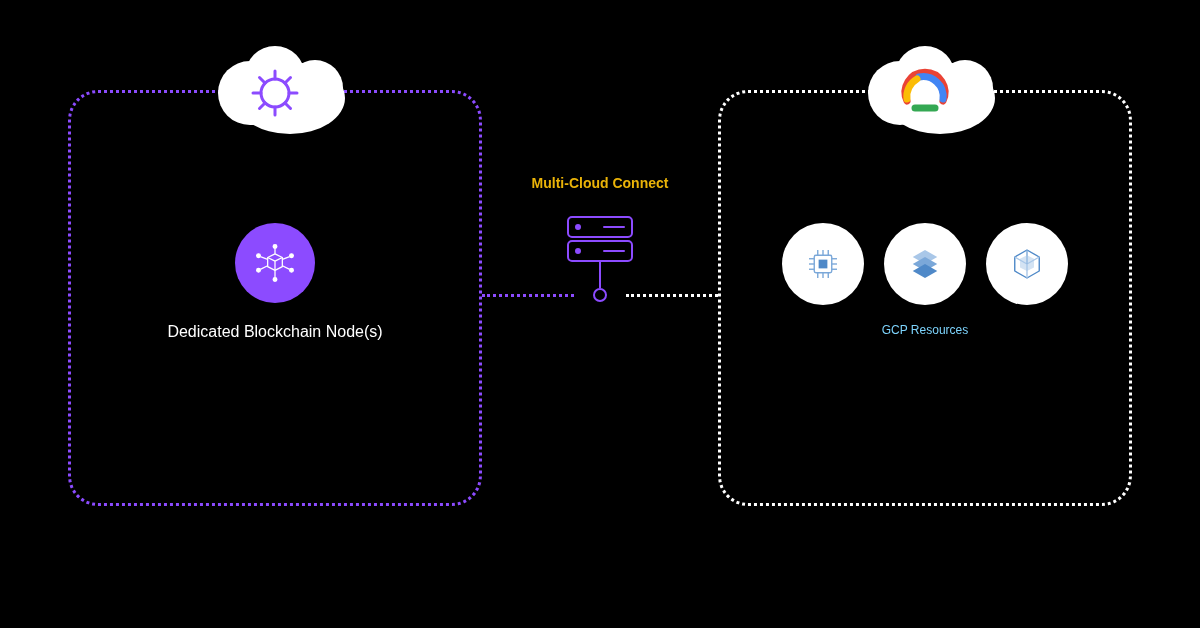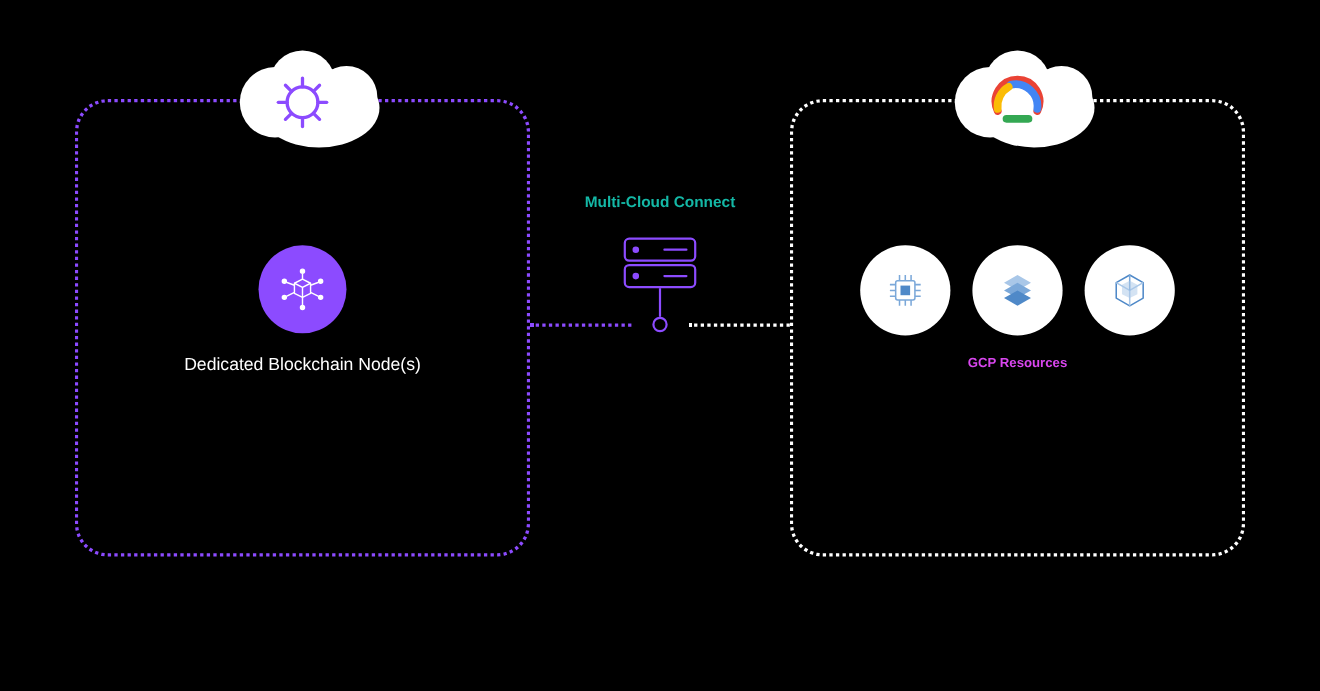--- a/index.html
+++ b/index.html
@@ -82,34 +82,34 @@
     display: flex;
     align-items: center;
     justify-content: center;
   }
   .gcp-label {
     position: absolute;
     top: 230px;
     left: 0;
     right: 0;
     text-align: center;
-    color: #d946ef;
+    color: #7dd3fc;
     font-size: 12px;
-    font-weight: 700;
+    font-weight: 400;
   }
 
   .center-block {
     position: absolute;
     left: 482px;
     top: 175px;
     width: 236px;
     text-align: center;
   }
   .center-label {
-    color: #14b8a6;
+    color: #eab308;
     font-size: 14px;
     font-weight: 600;
     margin-bottom: 20px;
   }
   .server-icon {
     display: inline-block;
   }
 
   .connector {
     position: absolute;

